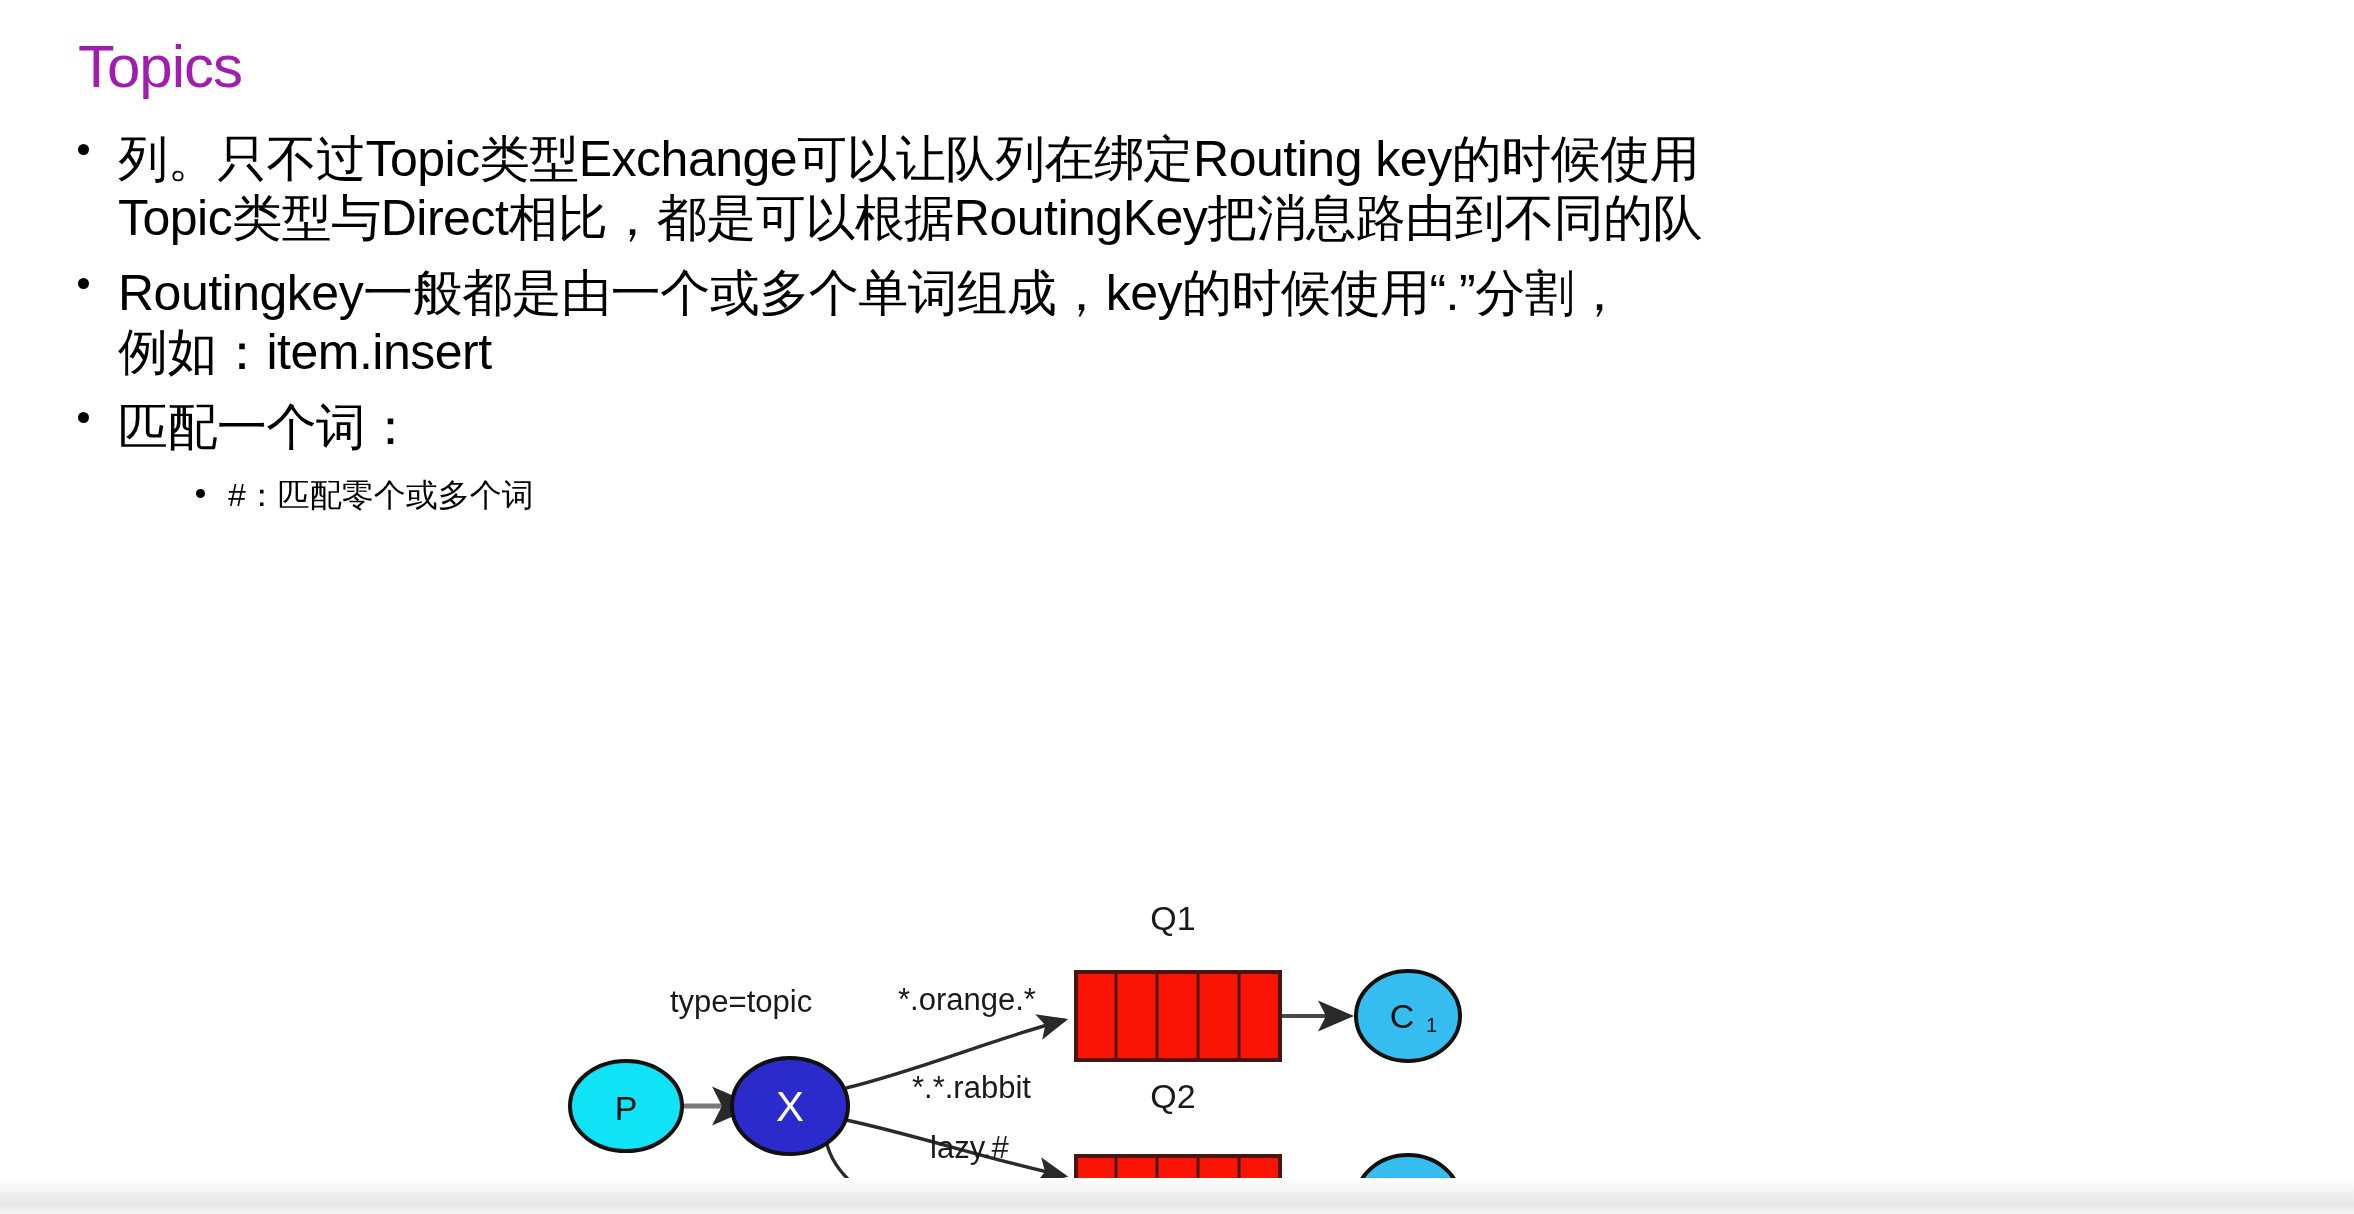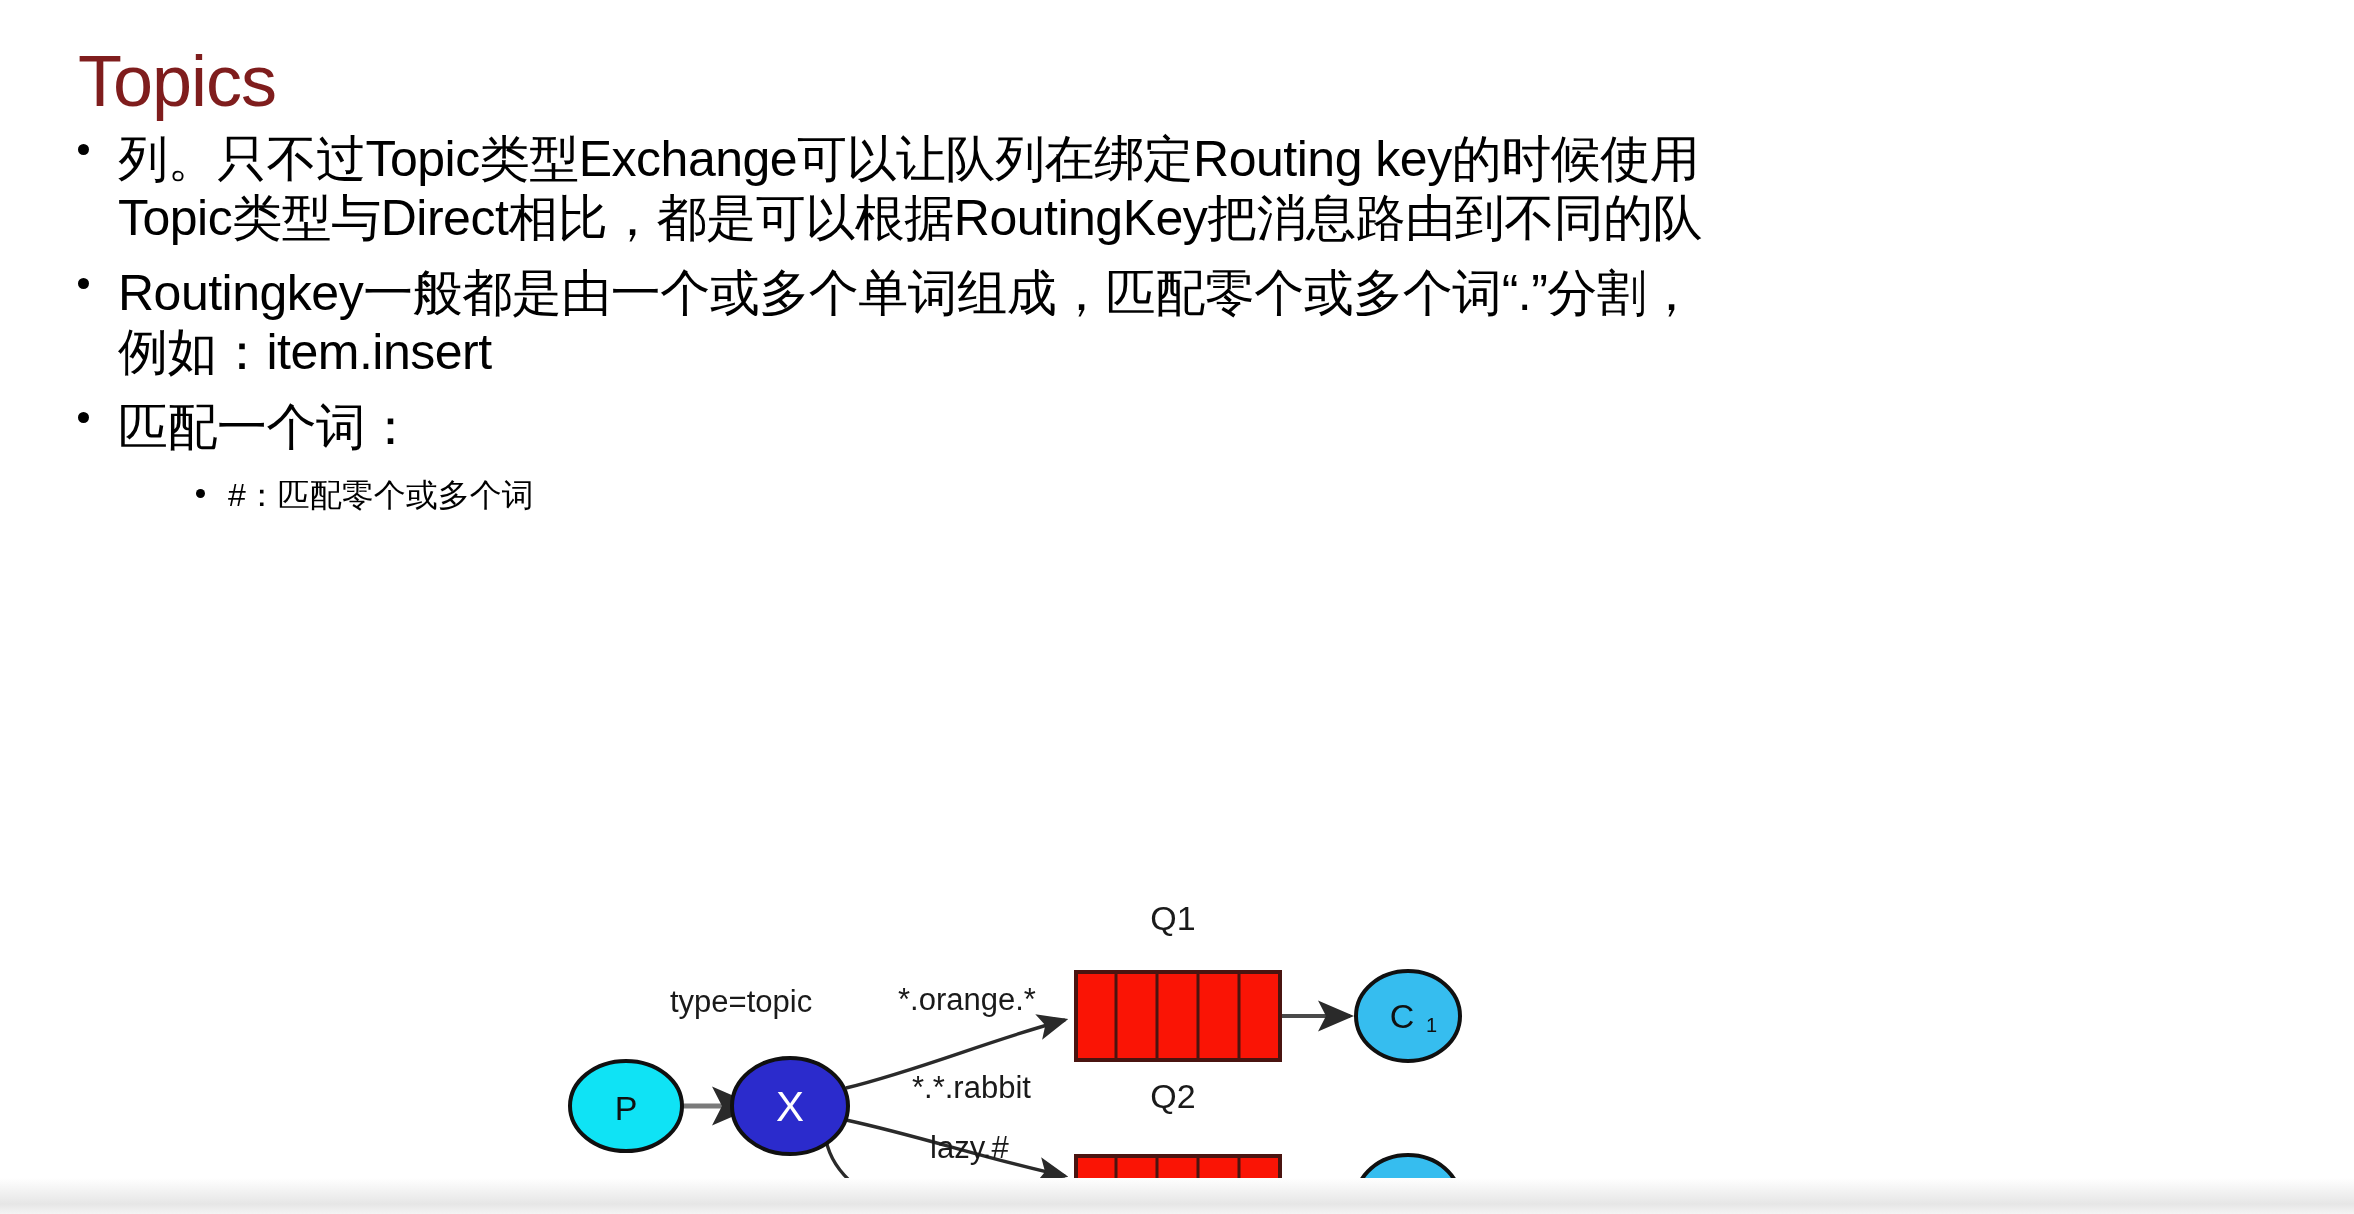--- a/index.html
+++ b/index.html
@@ -30,25 +30,25 @@
     right: 0;
     bottom: 0;
     height: 36px;
     background: linear-gradient(to bottom, #ffffff 0%, #f1f1f1 40%, #e6e6e6 72%, #f4f4f4 100%);
   }
 
   .slide-title {
     position: absolute;
     left: 78px;
     top: -6px;
-    font-size: 72px;
+    font-size: 60px;
     line-height: 1.1;
     font-weight: 400;
     letter-spacing: -1px;
-    color: #7f1d1d;
+    color: #a21caf;
   }
 
   .body-list {
     position: absolute;
     left: 70px;
     top: 130px;
     width: 2220px;
   }
 
   .bullet {
@@ -111,21 +111,21 @@
   <div class="body-list">
 
     <div class="bullet">
       <span class="dot"></span>
       <span class="txt">列。只不过Topic类型Exchange可以让队列在绑定Routing key的时候使用</span>
       <span class="txt">Topic类型与Direct相比，都是可以根据RoutingKey把消息路由到不同的队</span>
     </div>
 
     <div class="bullet">
       <span class="dot"></span>
-      <span class="txt">Routingkey一般都是由一个或多个单词组成，匹配零个或多个词“.”分割，</span>
+      <span class="txt">Routingkey一般都是由一个或多个单词组成，key的时候使用“.”分割，</span>
       <span class="txt">例如：item.insert</span>
     </div>
 
     <div class="bullet">
       <span class="dot"></span>
       <span class="txt">匹配一个词：</span>
       <div class="sub-list">
         <div class="sub-bullet">
           <span class="dot"></span>
           <span>#：匹配零个或多个词</span>

